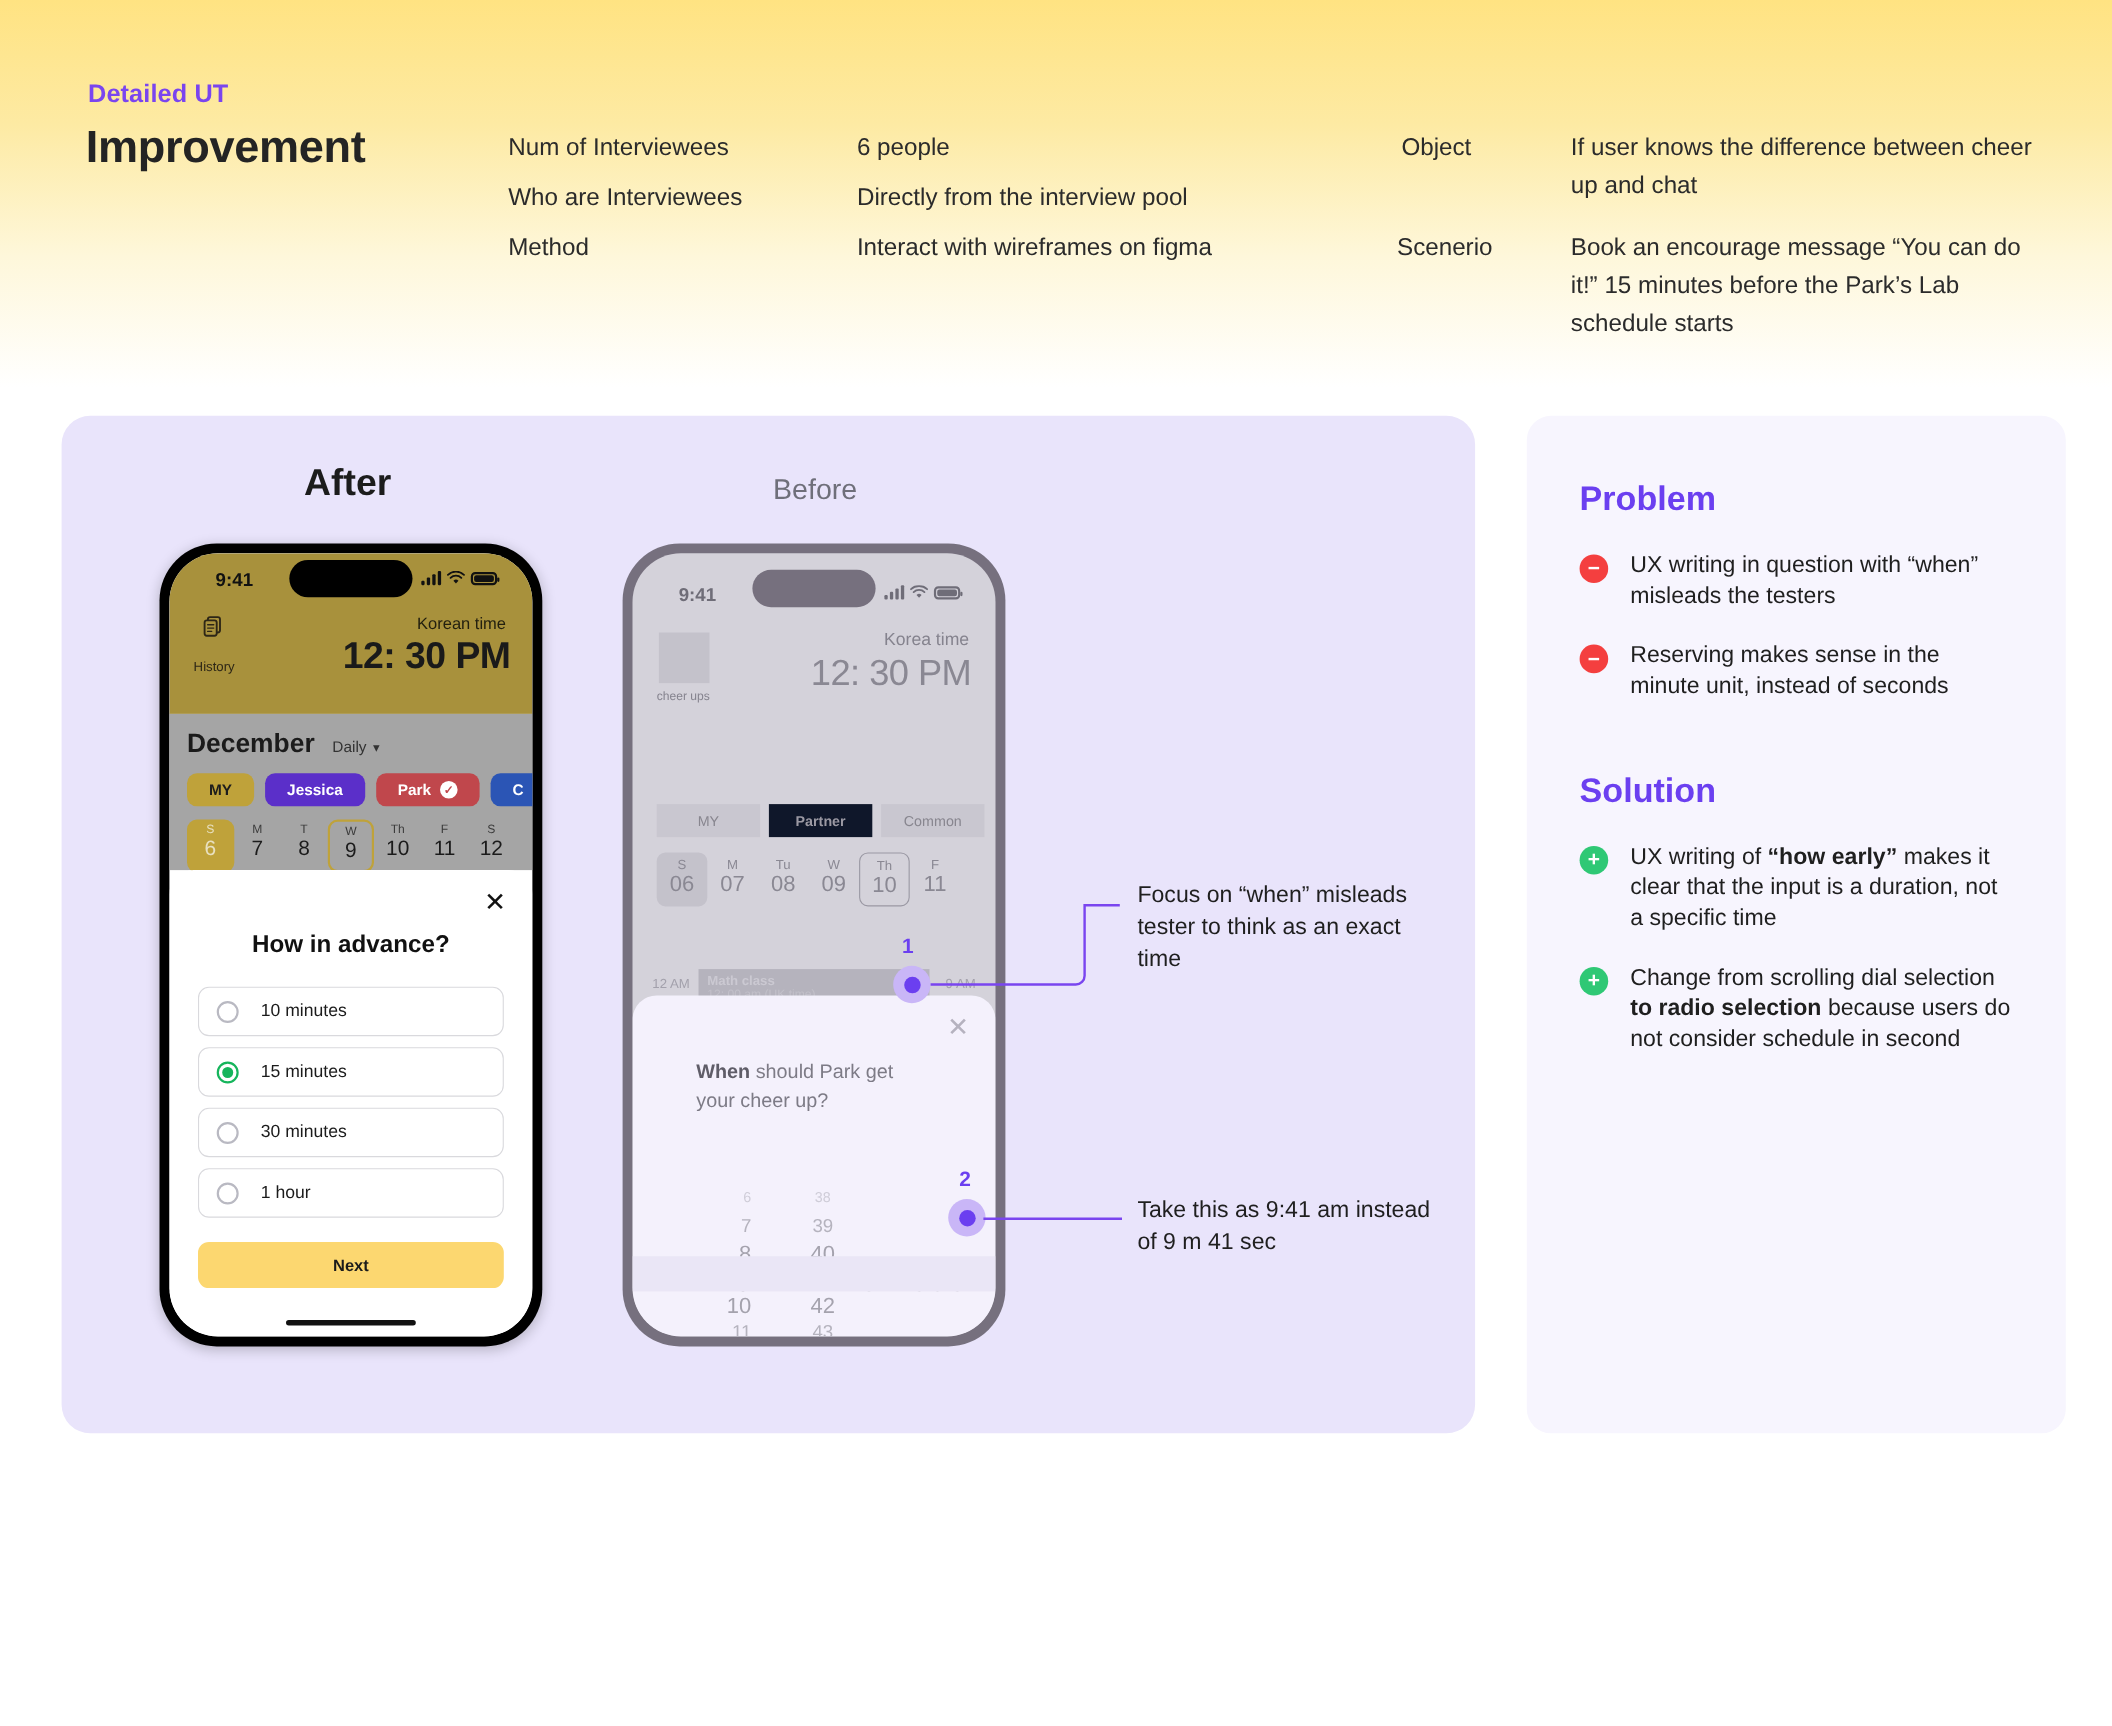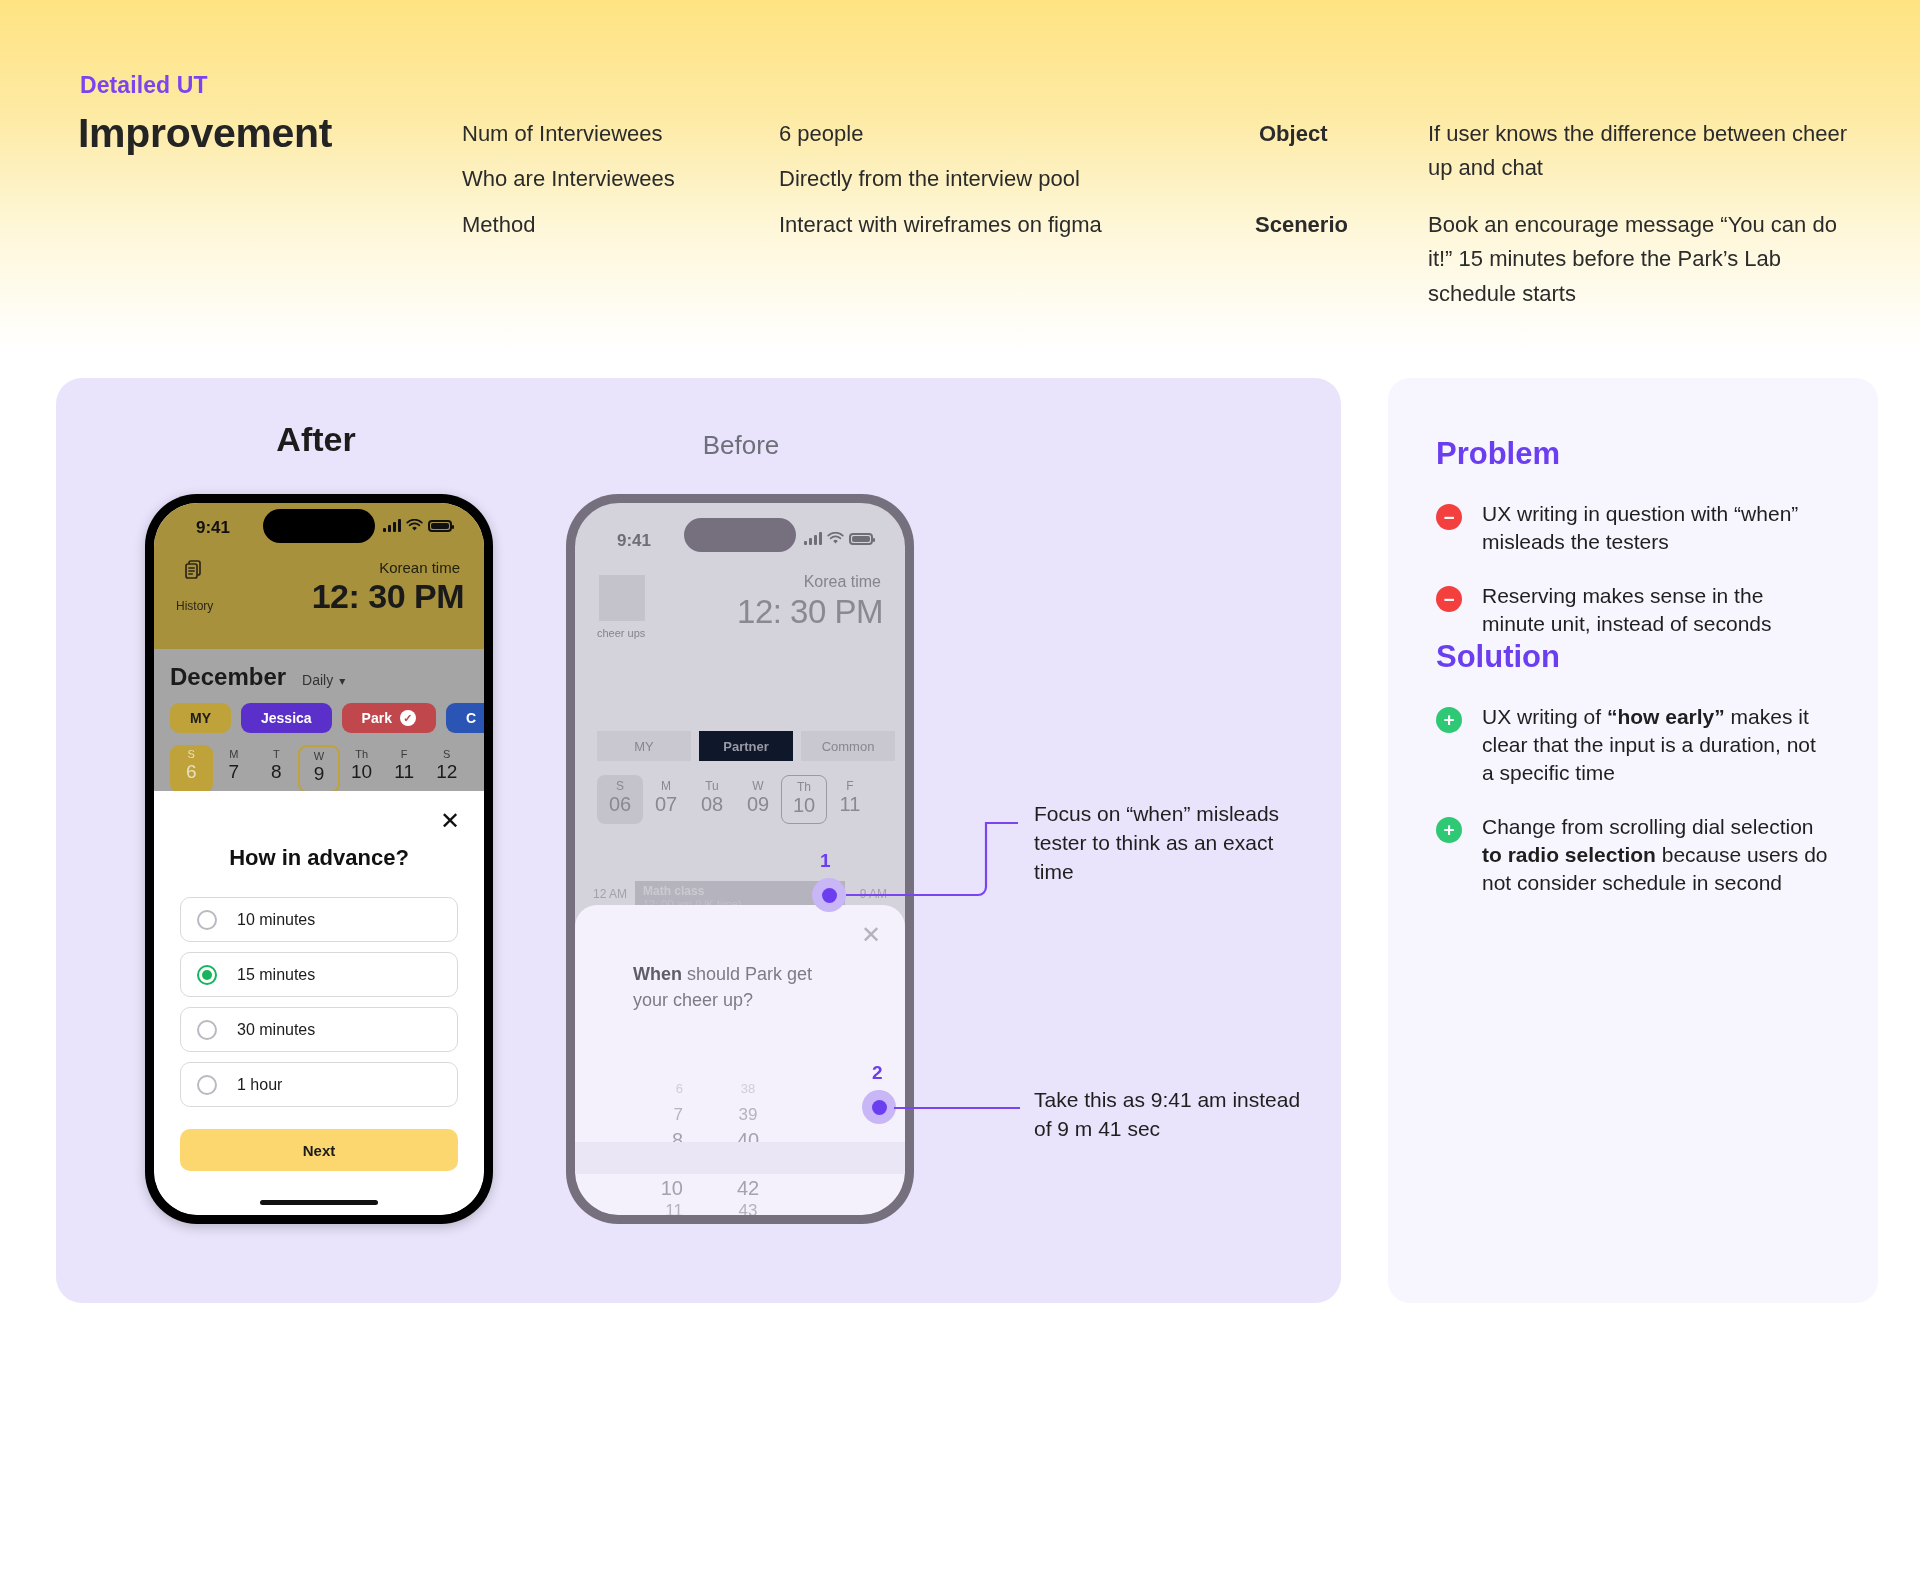--- a/index.html
+++ b/index.html
@@ -19,21 +19,21 @@
   .eyebrow {
     position: absolute; left: 80px; top: 72px;
     font-size: 23px; font-weight: 700; color: #7a45ef; letter-spacing: .1px;
   }
   .page-title {
     position: absolute; left: 78px; top: 110px;
     font-size: 41px; font-weight: 700; color: #242424; letter-spacing: -.3px;
   }
   .meta { position: absolute; font-size: 22px; color: #2b2b2b; line-height: 1.56; }
   .meta.label { font-weight: 400; }
-  .meta.bold  { font-weight: 700; }
+  .meta.bold  { font-weight: 400; margin-left: 15px; }
   .m-l1 { left: 462px; top: 117px; }
   .m-l2 { left: 462px; top: 162px; }
   .m-l3 { left: 462px; top: 208px; }
   .m-v1 { left: 779px; top: 117px; }
   .m-v2 { left: 779px; top: 162px; }
   .m-v3 { left: 779px; top: 208px; }
   .m-b1 { left: 1259px; top: 117px; }
   .m-b2 { left: 1255px; top: 208px; }
   .m-r1 { left: 1428px; top: 117px; width: 420px; }
   .m-r2 { left: 1428px; top: 208px; width: 430px; }
@@ -201,21 +201,21 @@
   .dot-num { position:absolute; font-size:19px; font-weight:700; color:#6b3ff0; }
   .conn { position:absolute; border-color:#7a45ef; }
   .note { position:absolute; font-size:21px; line-height:1.38; color:#1f1f1f; }
 
   
   .side {
     position:absolute; left:1388px; top:378px; width:490px; height:925px;
     background:#f7f5fe; border-radius:22px; padding: 58px 48px 0;
   }
   .side-h { font-size:31px; font-weight:700; color:#6b3ff0; }
-  .side-h.sol { }
+  .side-h.sol { margin-top: 62px; }
   .blist { margin-top: 28px; display:flex; flex-direction:column; gap:26px; }
   .bitem { display:flex; gap:20px; }
   .bico {
     width:26px;height:26px;border-radius:50%;flex:none;margin-top:4px;
     display:flex;align-items:center;justify-content:center;color:#fff;font-size:19px;font-weight:700;line-height:1;
   }
   .bico.neg { background:#f43f3f; }
   .bico.pos { background:#2fc875; }
   .btxt { font-size:21px; line-height:1.34; color:#1f1f1f; }
   .btxt b { font-weight:700; }

